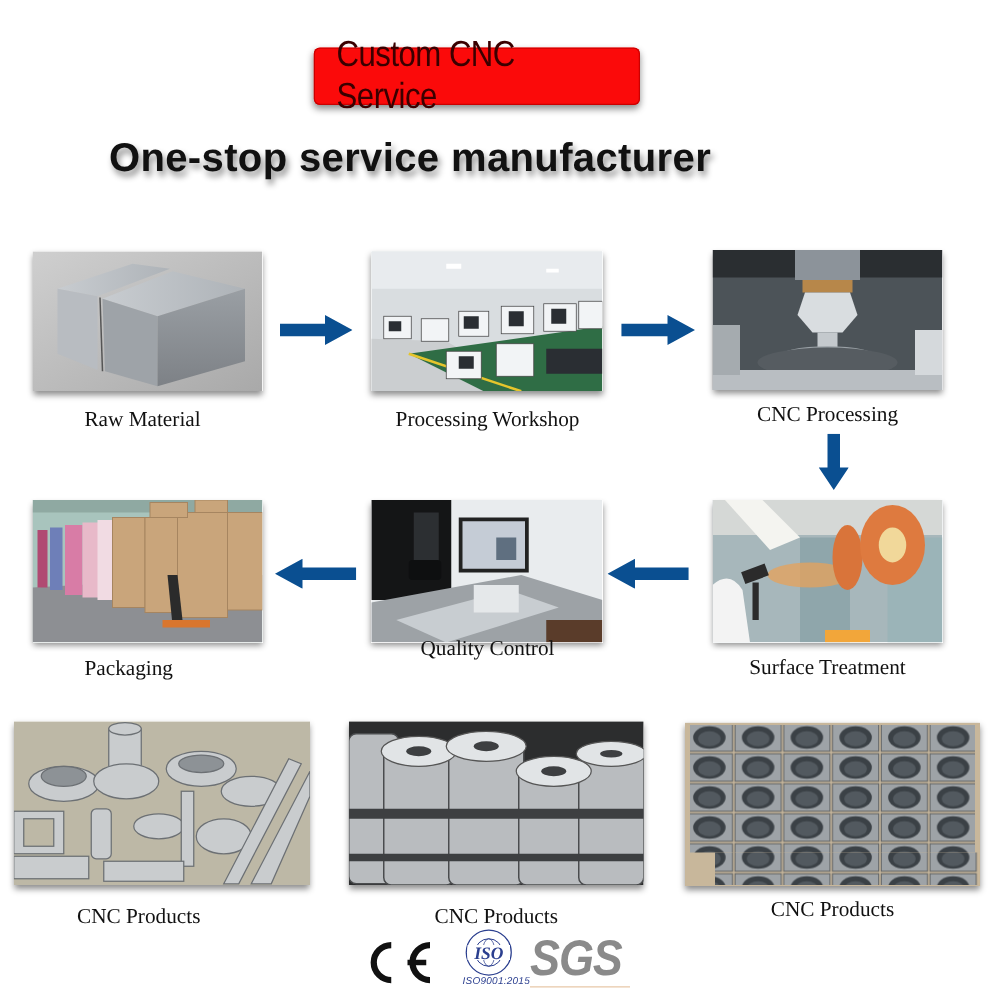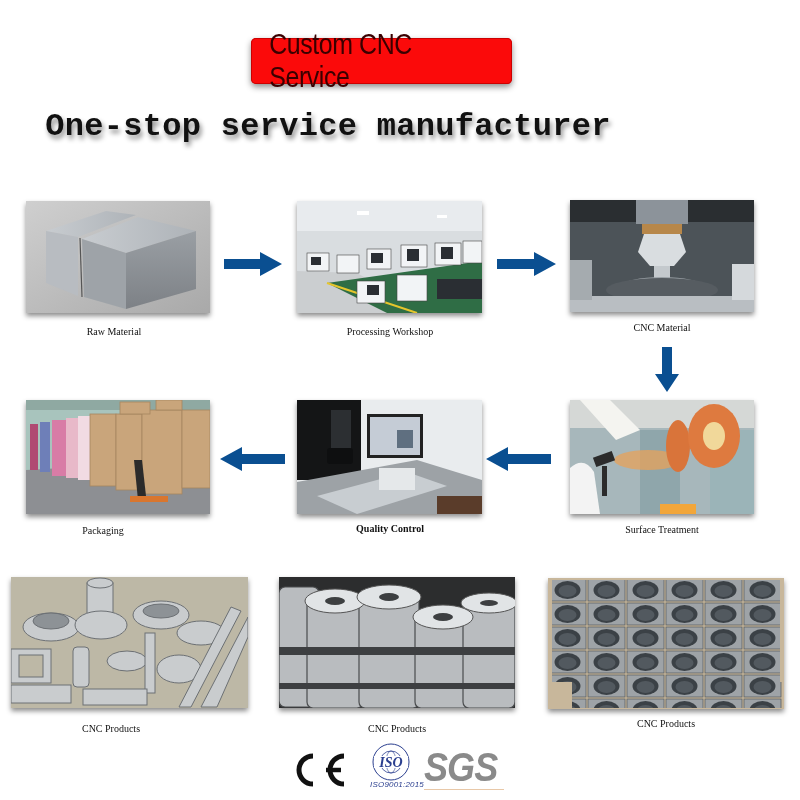--- a/index.html
+++ b/index.html
@@ -11,34 +11,34 @@
     background:#fb0a0a; border-radius:5px;
     box-shadow: 0 3px 6px rgba(0,0,0,0.45), inset 0 0 0 1px #c00;
     display:flex; align-items:center; justify-content:center;
   }
   .banner span {
     font-family:"Liberation Sans", sans-serif; font-size:29px; color:#3a0000;
     letter-spacing:-0.5px; transform:scaleX(0.86);
   }
   .headline {
     position:absolute; left:0; top:108px; width:656px; text-align:center;
-    font-family:Liberation Mono, monospace; font-weight:bold; font-size:32px; color:#111;
+    font-family:Liberation Sans, sans-serif; font-weight:bold; font-size:32px; color:#111;
     text-shadow: 2px 4px 5px rgba(0,0,0,0.45);
     letter-spacing:0.3px;
   }
 
   .photo {
     position:absolute; overflow:hidden;
     box-shadow: 0 3px 5px rgba(0,0,0,0.45);
   }
   .photo svg { display:block; width:100%; height:100%; }
 
   .caption {
     position:absolute; text-align:center; font-family:"Liberation Serif", serif;
-    font-size:10px; color:#111; width:220px;
+    font-size:17px; color:#111; width:220px;
   }
 
   .arrow { position:absolute; }
   .arrow svg { display:block; width:100%; height:100%; }
 
   .cert { position:absolute; top:748px; height:42px;font-style:italic; }
 </style>
 </head>
 <body>
 
@@ -128,21 +128,21 @@
     <rect x="72" y="24" width="40" height="10" fill="#b7874a"></rect>
     <polygon points="74,34 110,34 116,52 104,66 80,66 68,52" fill="#d9dde0"></polygon>
     <rect x="84" y="66" width="16" height="16" fill="#c4c9cd"></rect>
     <ellipse cx="92" cy="86" rx="40" ry="9" fill="#9aa1a6"></ellipse>
     <ellipse cx="92" cy="90" rx="56" ry="12" fill="#565c61"></ellipse>
     <rect x="0" y="96" width="184" height="16" fill="#b9bec2"></rect>
     <rect x="0" y="60" width="22" height="40" fill="#a5abaf"></rect>
     <rect x="162" y="64" width="22" height="36" fill="#d5d9dc"></rect>
   </svg>
 </div>
-<div class="caption" style="left:552px;top:322px;">CNC Material</div>
+<div class="caption" style="left:552px;top:322px;">CNC Processing</div>
 
 <div class="arrow" style="left:655px;top:347px;width:24px;height:45px;">
   <svg viewBox="0 0 24 45">
       <polygon points="7,0 17,0 17,27 24,27 12,45 0,27 7,27" fill="#0a4f91"></polygon>
     </svg>
 </div>
 
 <div class="photo" style="left:26px;top:400px;width:184px;height:114px;">
   <svg viewBox="0 0 184 114" preserveAspectRatio="none">
     <rect width="184" height="114" fill="#a8c4bd"></rect>
@@ -183,21 +183,21 @@
     <rect x="30" y="48" width="26" height="16" rx="3" fill="#0e0f10"></rect>
     <rect x="70" y="14" width="56" height="44" fill="#222"></rect>
     <rect x="73" y="17" width="50" height="38" fill="#c5ccd6"></rect>
     <rect x="100" y="30" width="16" height="18" fill="#5f6f80"></rect>
     <polygon points="0,82 120,60 185,80 185,114 0,114" fill="#9da2a6"></polygon>
     <polygon points="20,96 110,72 150,86 60,114" fill="#c8cdd1"></polygon>
     <rect x="82" y="68" width="36" height="22" fill="#e5e8ea"></rect>
     <rect x="140" y="96" width="45" height="18" fill="#5a3c2a"></rect>
   </svg>
 </div>
-<div class="caption" style="left:280px;top:523px;font-weight:bold;">Quality Control</div>
+<div class="caption" style="left:280px;top:509px;">Quality Control</div>
 
 <div class="arrow" style="left:486px;top:447px;width:65px;height:24px;">
   <svg viewBox="0 0 65 24">
       <polygon points="65,7 22,7 22,0 0,12 22,24 22,17 65,17" fill="#0a4f91"></polygon>
     </svg>
 </div>
 
 <div class="photo" style="left:570px;top:400px;width:184px;height:114px;">
   <svg viewBox="0 0 184 114" preserveAspectRatio="none">
     <rect width="184" height="114" fill="#a7b7bb"></rect>

